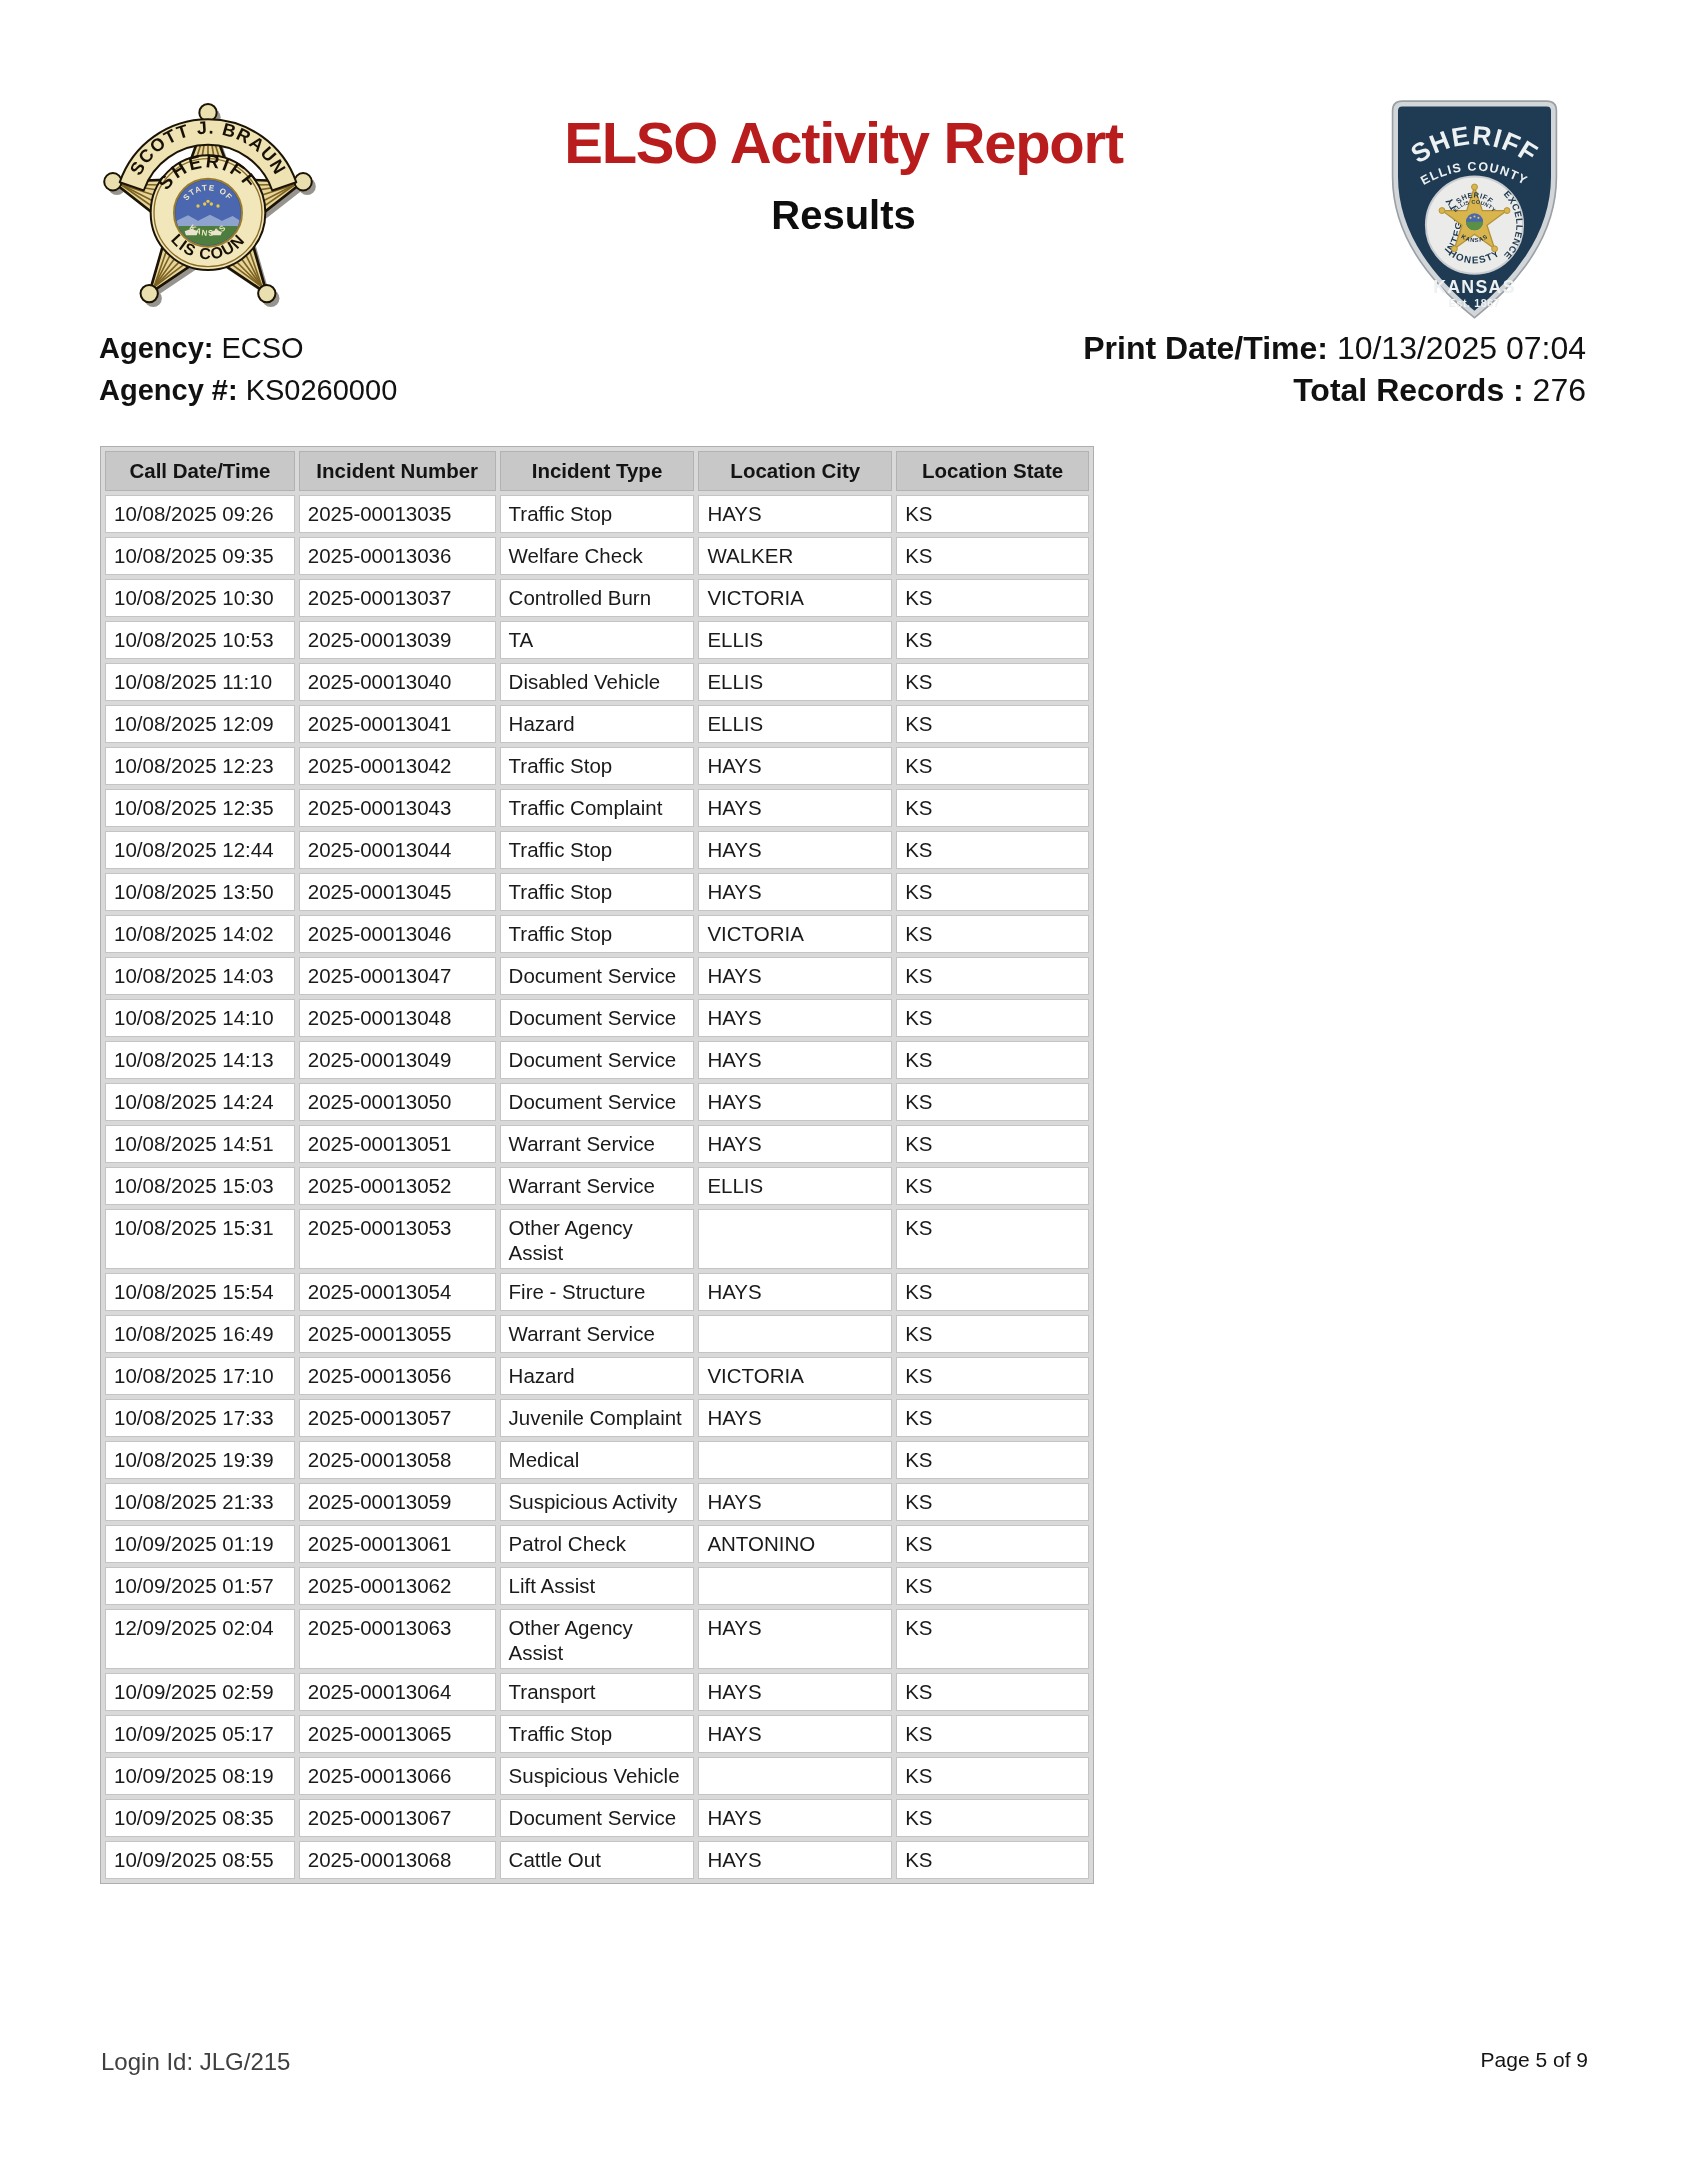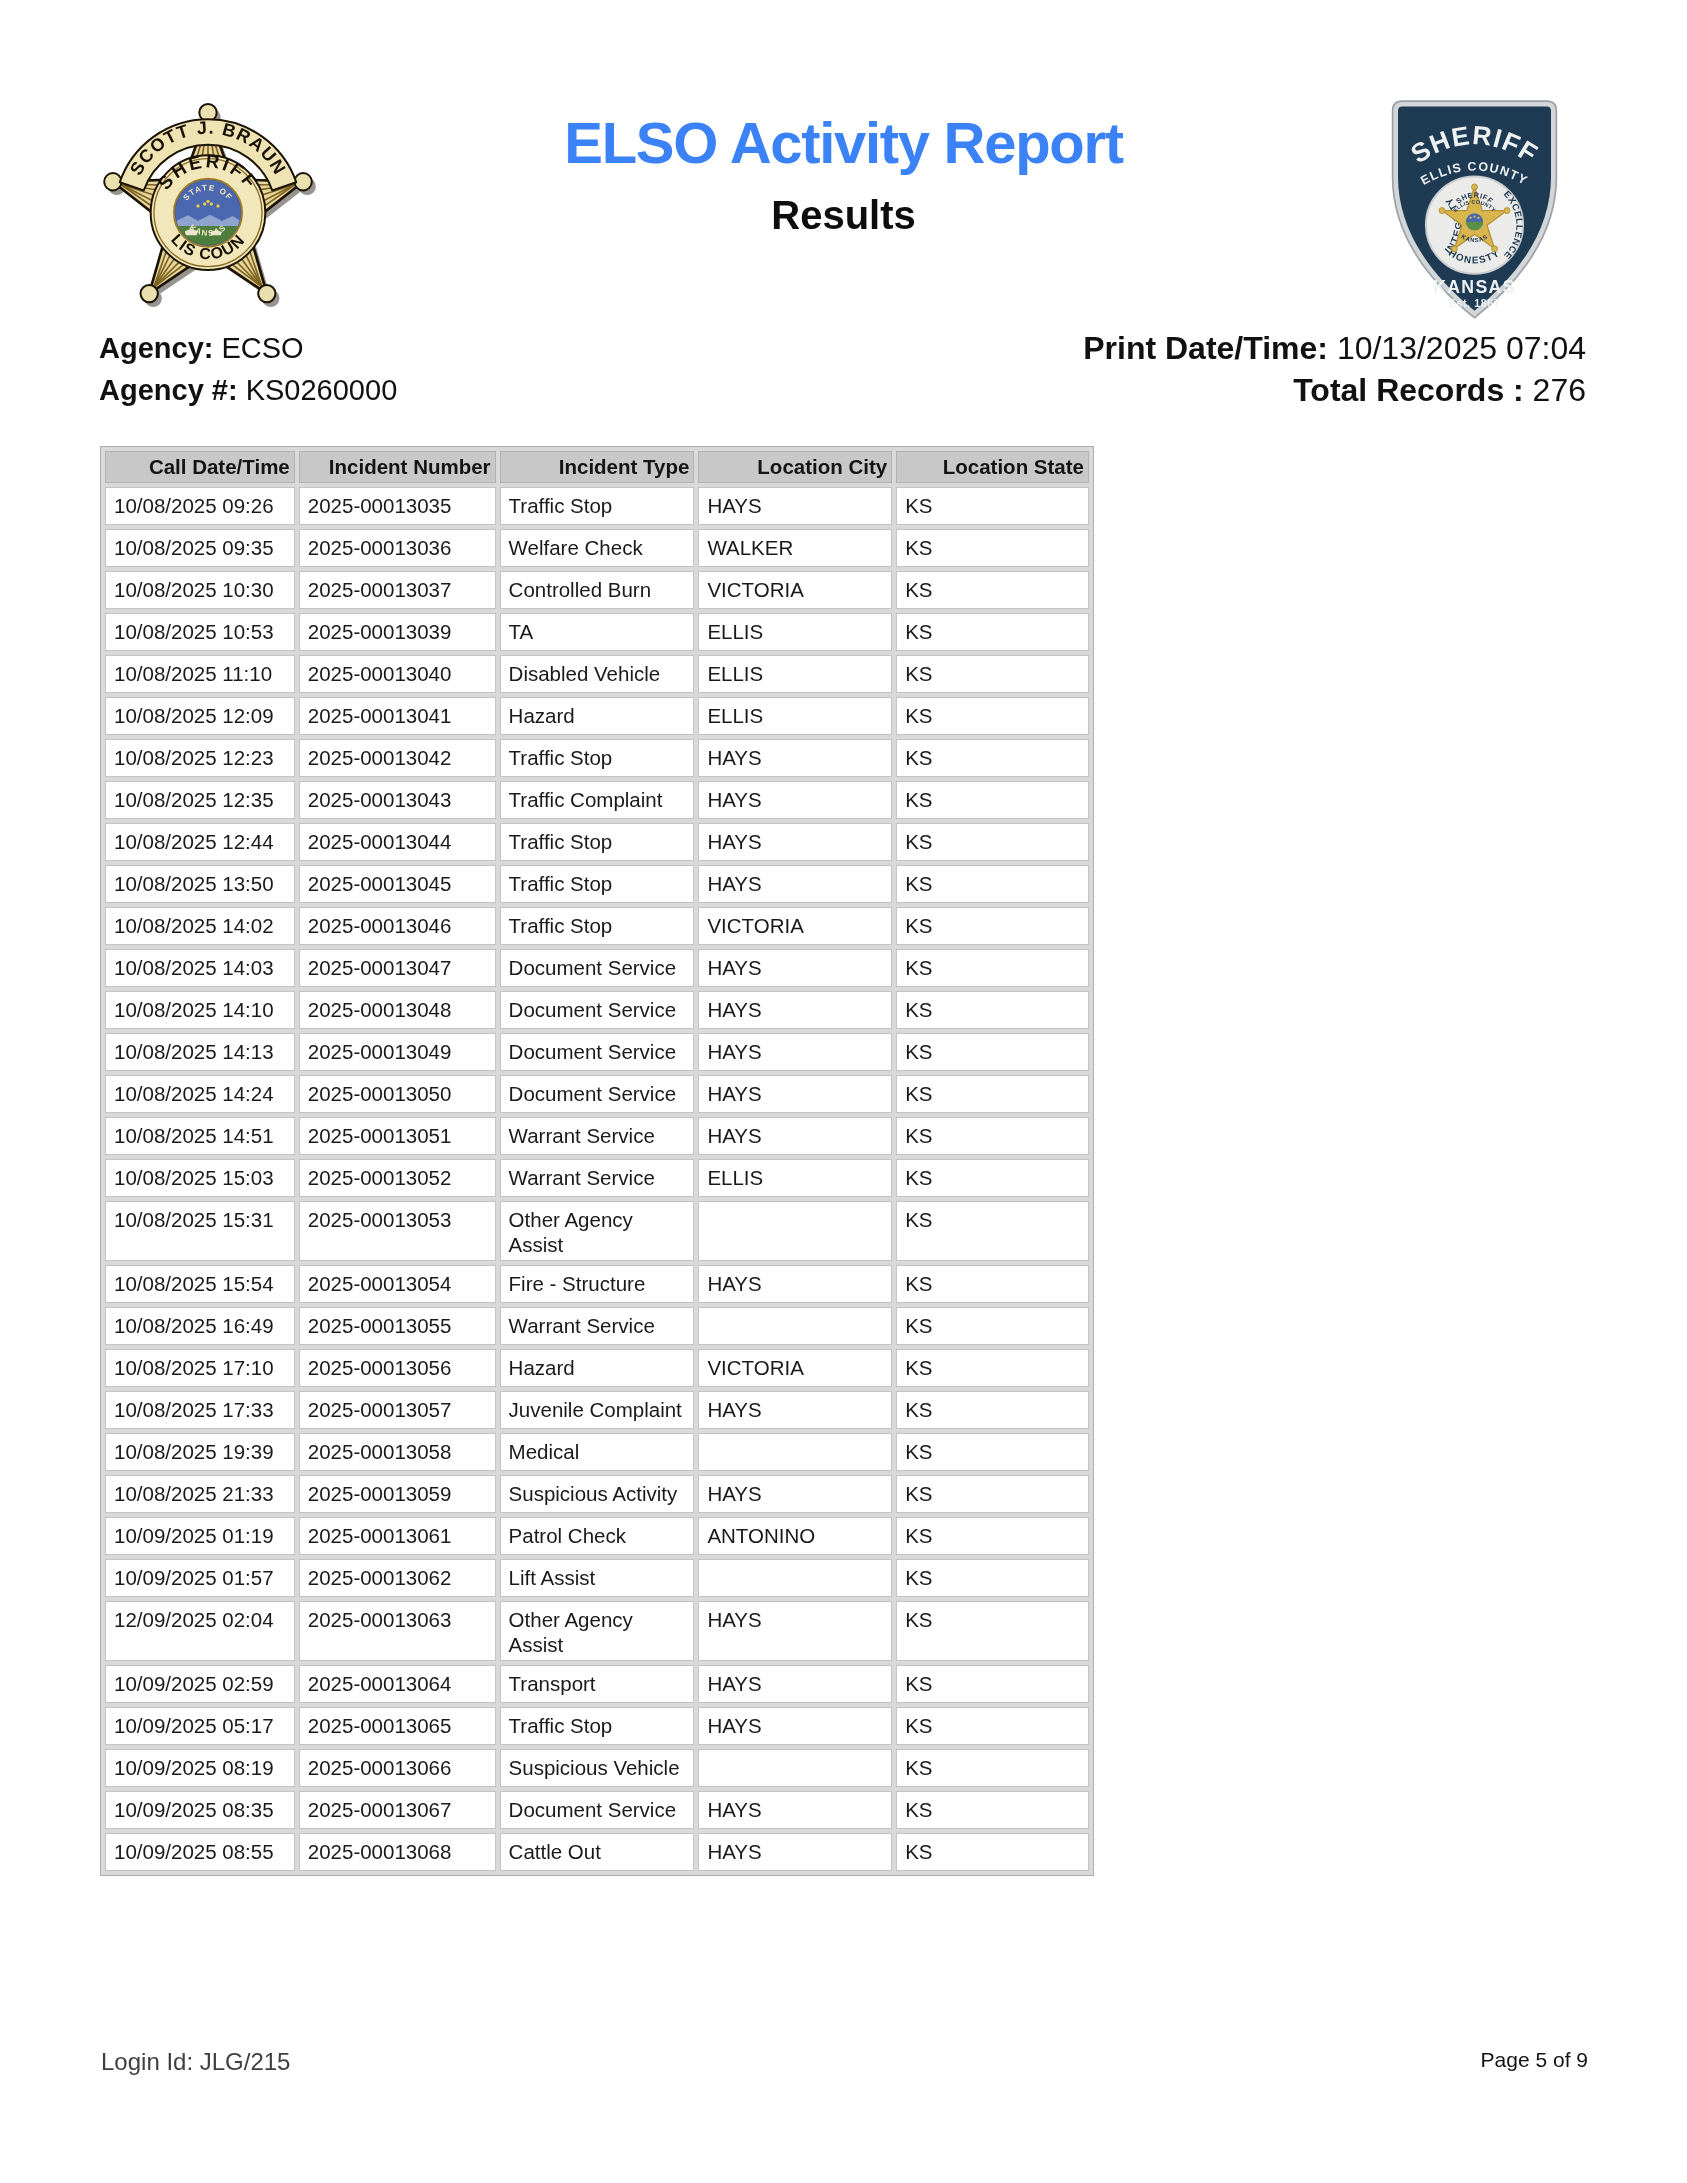--- a/index.html
+++ b/index.html
@@ -5,21 +5,21 @@
   html,body{margin:0;padding:0;}
   body{
     width:1687px;height:2183px;position:relative;background:#ffffff;
     font-family:"Liberation Sans", sans-serif;color:#111111;overflow:hidden;
   }
   .abs{position:absolute;}
 
   
   #page-title{
     left:0;right:0;top:109px;text-align:center;
-    font-size:58px;font-weight:bold;letter-spacing:-1.3px;color:#3b82f6;
+    font-size:58px;font-weight:bold;letter-spacing:-1.3px;color:#b91c1c;
   }
   #page-subtitle{
     left:0;right:0;top:193px;text-align:center;
     font-size:40px;font-weight:bold;color:#0d0d0d;
   }
   #badge-left{left:98px;top:99px;width:220px;height:210px;}
   #badge-right{left:1389px;top:99px;width:171px;height:220px;}
 
   #agency-block{left:99px;top:327px;font-size:29px;line-height:42px;}
   #print-block{right:101px;top:327px;font-size:32px;line-height:42px;text-align:right;}
@@ -27,22 +27,22 @@
 
   
   #results-table{
     position:absolute;left:101px;top:447px;
     border-collapse:separate;border-spacing:4.6px;
     background:#d9d9d9;outline:0.7px solid #aeaeae;
     table-layout:fixed;width:992px;
   }
   #results-table th{
     background:#c8c8c8;border:0.7px solid #b2b2b2;box-sizing:border-box;
-    font-size:20.5px;font-weight:bold;text-align:right;color:#141414;
-    height:32px;vertical-align:middle;padding:2.6px 4px;
+    font-size:20.5px;font-weight:bold;text-align:center;color:#141414;
+    height:40px;vertical-align:middle;padding:2.6px 4px;
   }
   #results-table td{
     background:#ffffff;border:0.7px solid #c4c4c4;box-sizing:border-box;
     font-size:20.5px;color:#1a1a1a;text-align:left;vertical-align:top;
     height:38px;padding:5.3px 4px 2.6px 8px;line-height:25px;
     white-space:pre-line;overflow:hidden;
   }
 
   
   #footer-login{left:101px;top:2048px;font-size:24px;color:#404040;}

